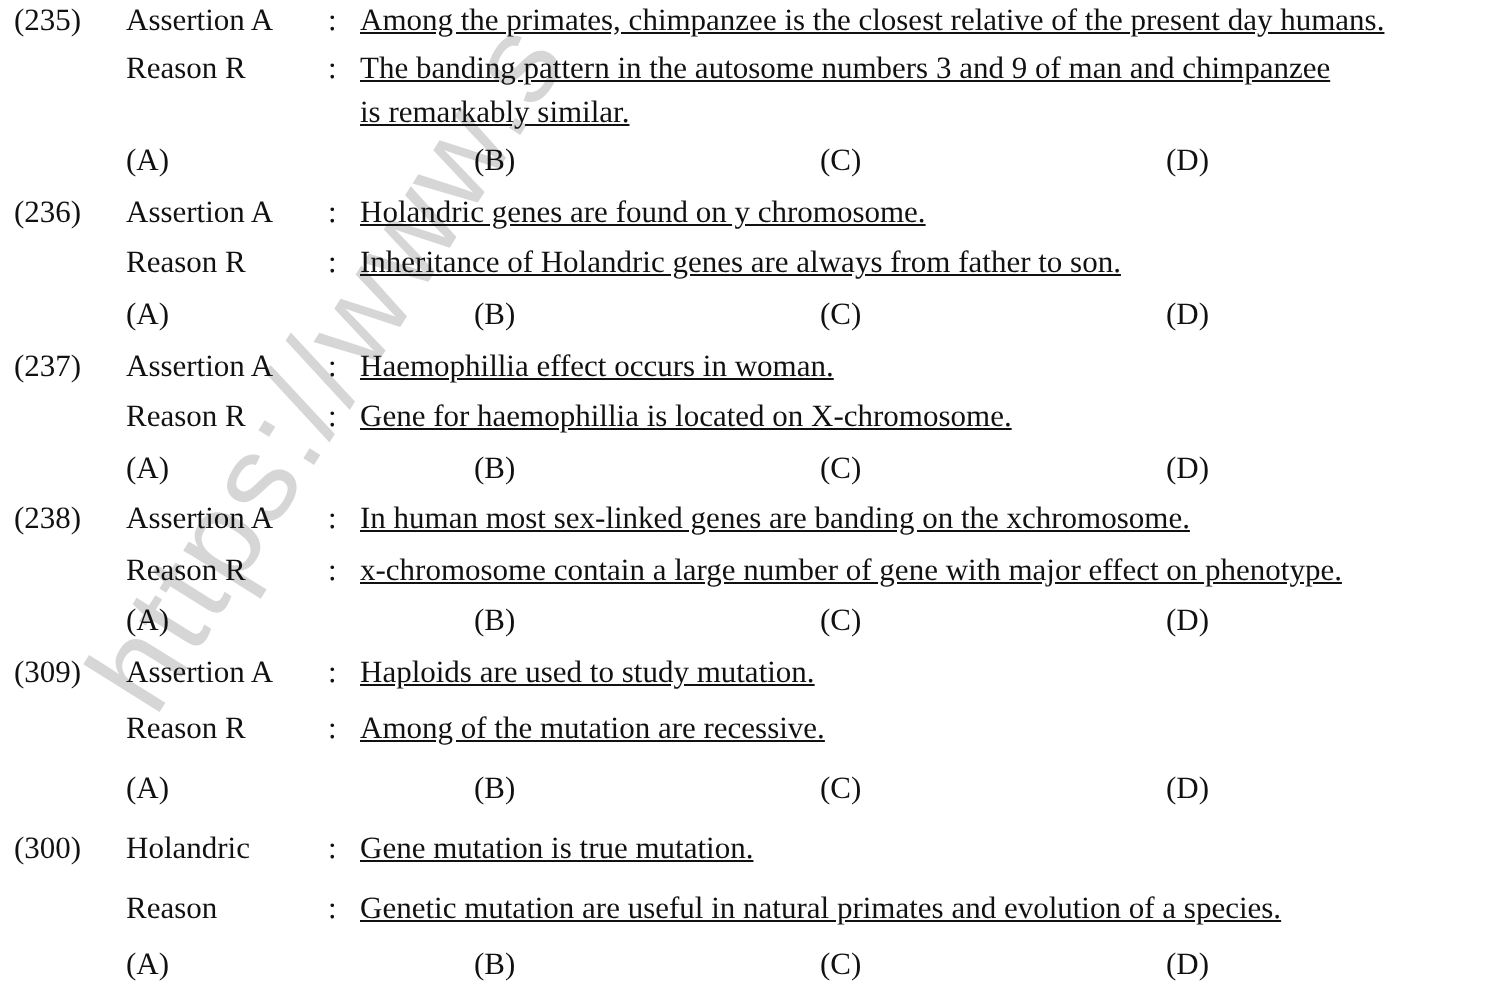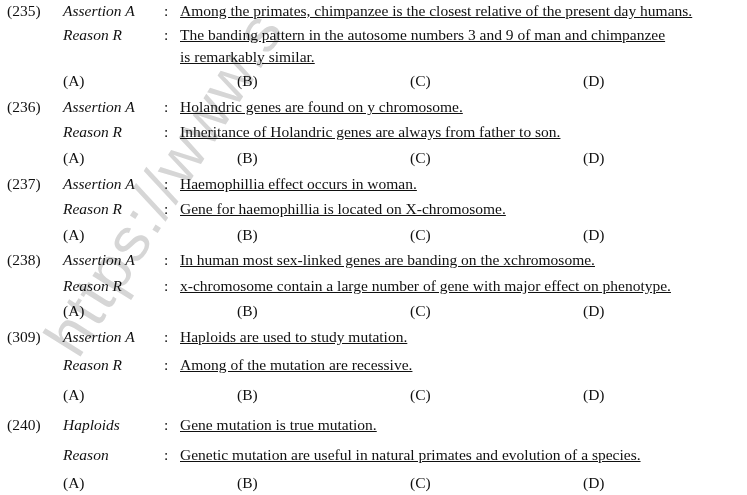--- a/index.html
+++ b/index.html
@@ -19,21 +19,21 @@
     color: #d6d6d6;
     letter-spacing: 2px;
     white-space: nowrap;
     pointer-events: none;
     z-index: 0;
     left: 30px; top: 330px;
   }
   .page { position: absolute; left: 0; top: 0; width: 621px; height: 495px; z-index: 1; }
   .row { position: absolute; left: 0; width: 747px; white-space: nowrap; }
   .qnum { position: absolute; left: 7px; }
-  .label { position: absolute; left: 63px; font-style: italic; }
+  .label { position: absolute; left: 63px; }
   .colon { position: absolute; left: 164px; }
   .text { position: absolute; left: 180px; text-decoration: underline; }
   .opt { position: absolute; }
   .opt.a { left: 63px; }
   .opt.b { left: 237px; }
   .opt.c { left: 410px; }
   .opt.d { left: 583px; }
 </style>
 </head>
 <body>
@@ -140,22 +140,22 @@
     <div class="row" style="top:386px;">
       <span class="opt a">(A)</span>
       <span class="opt b">(B)</span>
       <span class="opt c">(C)</span>
       <span class="opt d">(D)</span>
     </div>
   </div>
 
   <div>
     <div class="row" style="top:416px;">
-      <span class="qnum">(240)</span>
-      <span class="label">Haploids</span>
+      <span class="qnum">(300)</span>
+      <span class="label">Holandric</span>
       <span class="colon">:</span>
       <span class="text">Gene mutation is true mutation.</span>
     </div>
     <div class="row" style="top:446px;">
       <span class="label">Reason</span>
       <span class="colon">:</span>
       <span class="text">Genetic mutation are useful in natural primates and evolution of a species.</span>
     </div>
     <div class="row" style="top:474px;">
       <span class="opt a">(A)</span>

